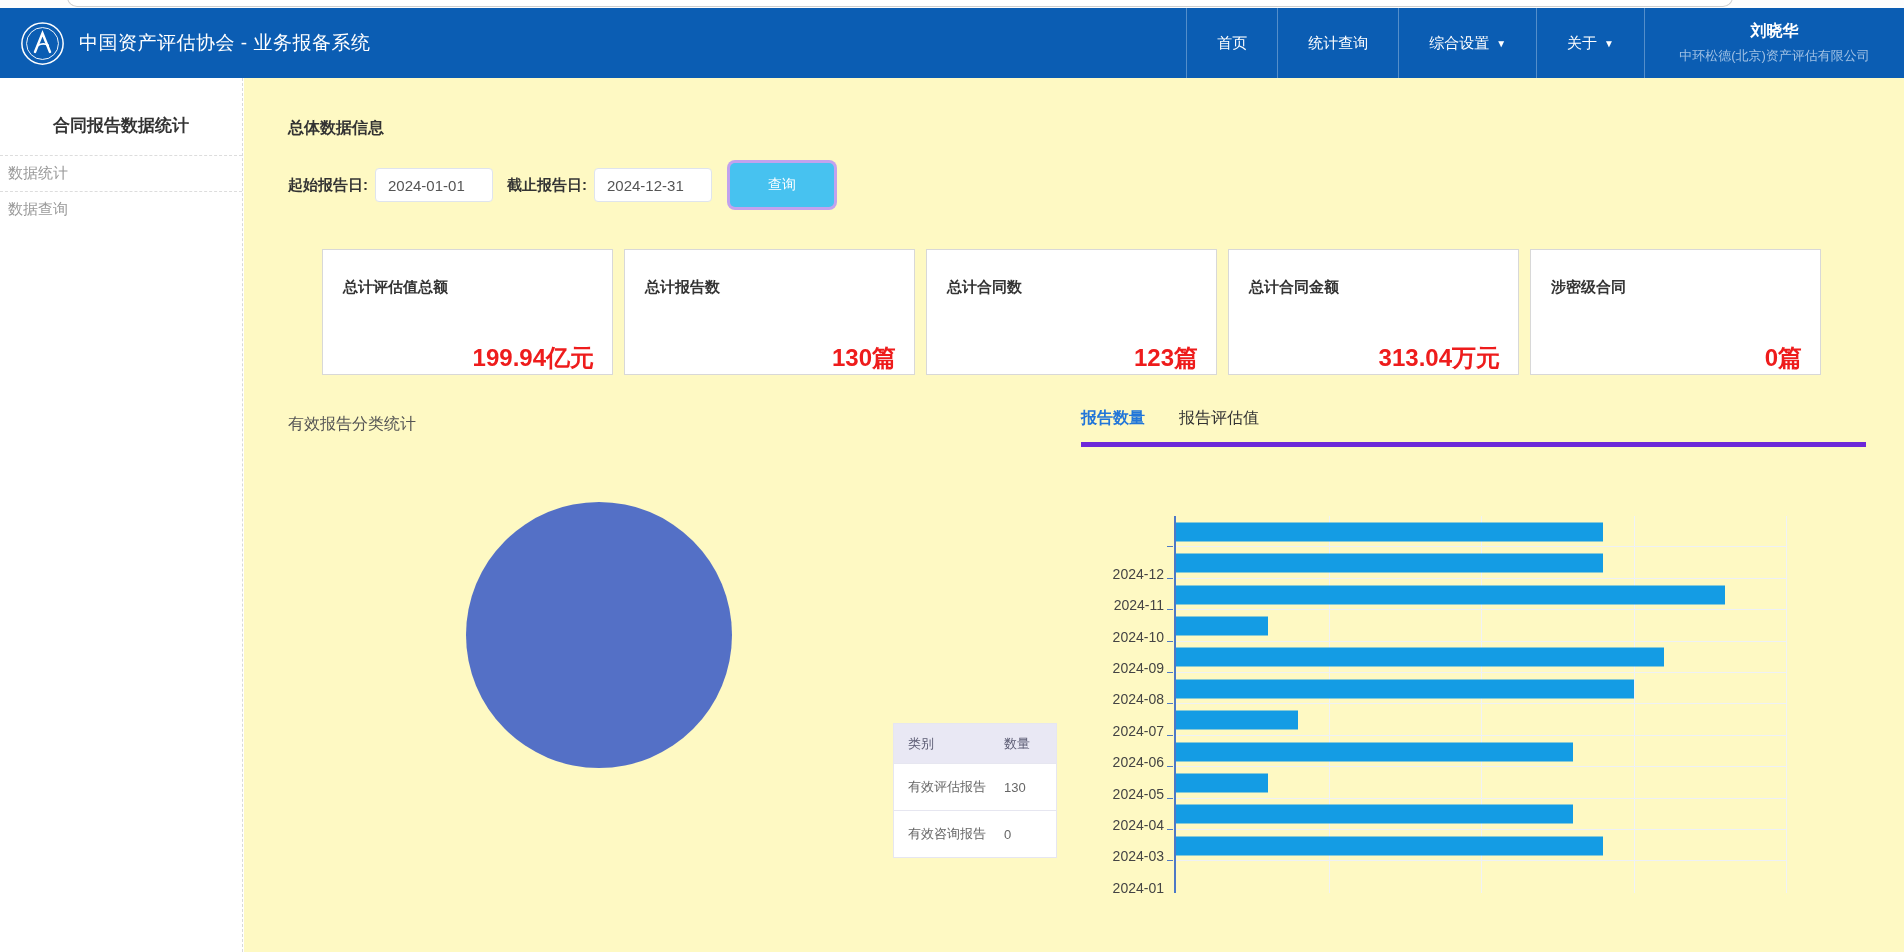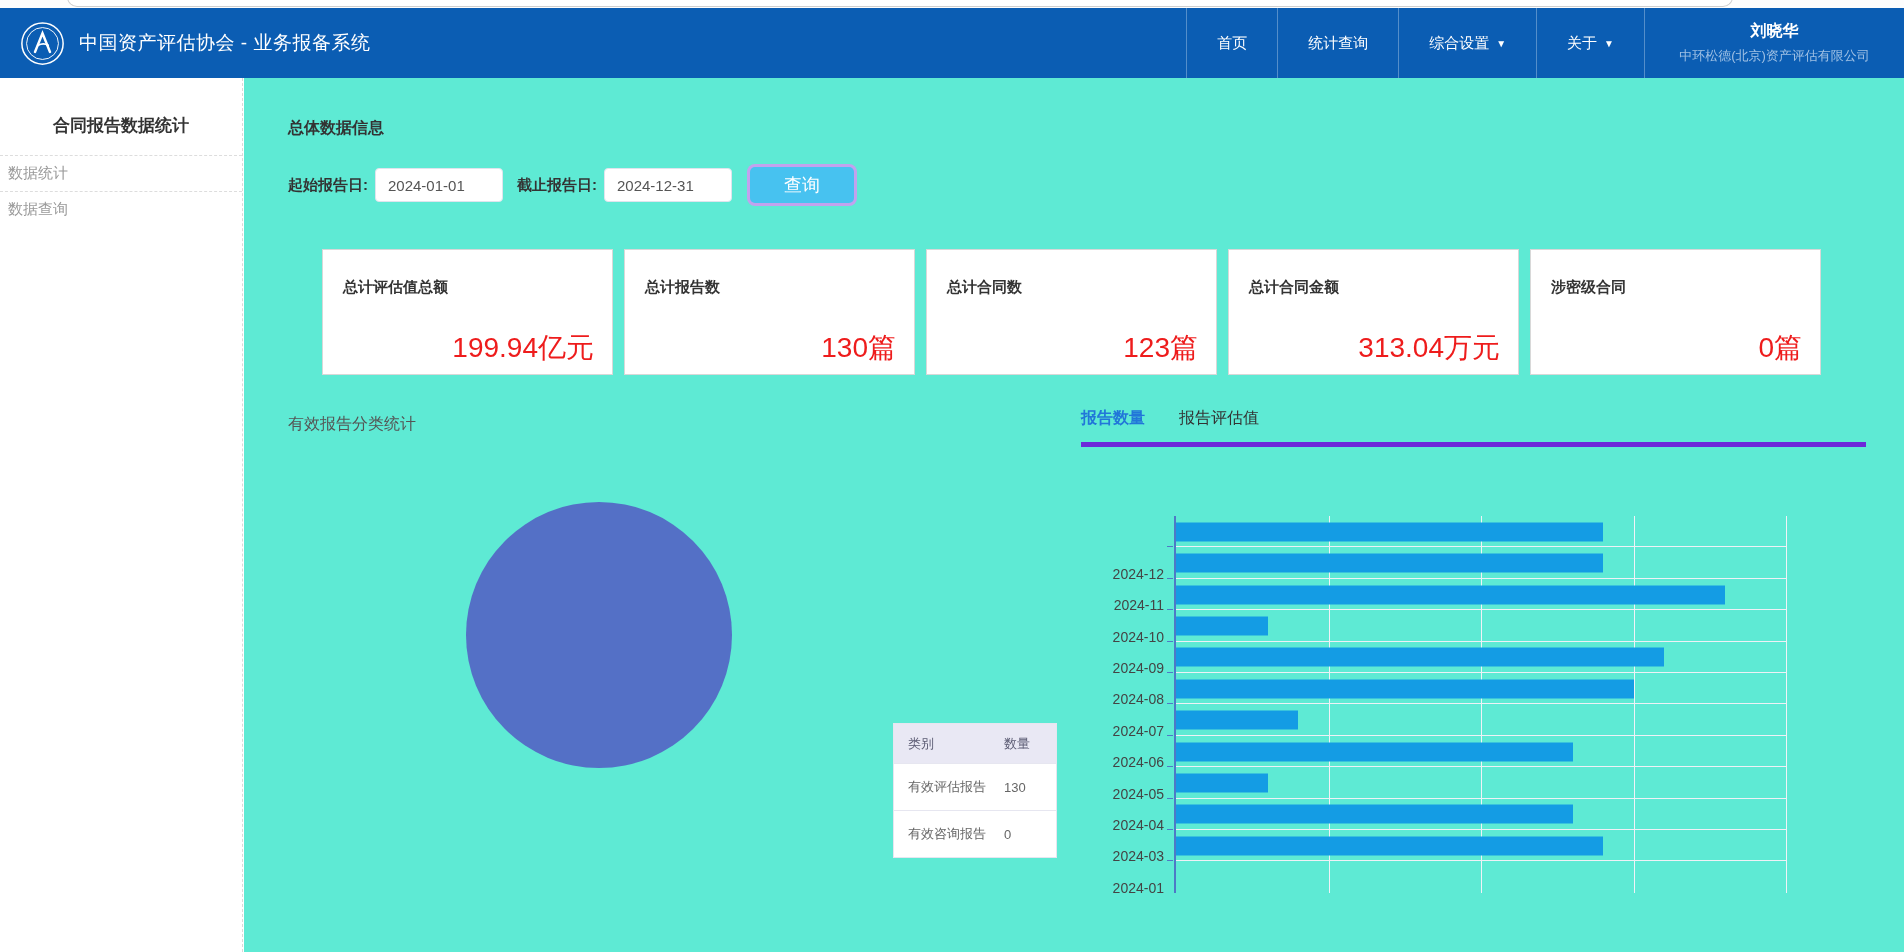--- a/index.html
+++ b/index.html
@@ -27,35 +27,35 @@
   .user-name { font-size:16px; font-weight:bold; }
   .user-company { font-size:13px; color:#9fc0e4; }
 
   
   .sidebar { position:absolute; top:78px; left:0; width:243px; bottom:0; background:#fff;
              border-right:1px dashed #d9d9d9; }
   .sidebar-title { text-align:center; font-size:17px; color:#333; font-weight:600; margin:36px 0 18px; }
   .sidebar-item { padding:8px 4px 8px 8px; color:#999; font-size:15px; border-top:1px dashed #ddd; cursor:pointer; }
 
   
-  .main { position:absolute; left:244px; top:78px; right:0; bottom:0; background:#5eead4; }
+  .main { position:absolute; left:244px; top:78px; right:0; bottom:0; background:#fef9c3; }
   .section-title { position:absolute; left:44px; top:40px; font-size:16px; color:#333; font-weight:600; }
 
   .filter-row { position:absolute; left:44px; top:86px; height:42px; display:flex; align-items:center; }
   .filter-label { font-size:15px; color:#333; font-weight:600; }
-  .date-input { width:128px; height:34px; border:1px solid #dfe4ed; border-radius:4px; margin:0 14px 0 7px;
+  .date-input { width:118px; height:34px; border:1px solid #dfe4ed; border-radius:4px; margin:0 14px 0 7px;
                 padding:0 12px; font-size:15px; color:#555; outline:none; font-family:"Liberation Sans",sans-serif; }
-  .search-btn { width:104px; height:36px; margin-left:4px; background:#47c2f0; color:#fff; font-size:18px;
+  .search-btn { width:104px; height:44px; margin-left:4px; background:#47c2f0; color:#fff; font-size:14px;
                 border:none; border-radius:5px; box-shadow:0 0 0 3px #c2a2ee; cursor:pointer;
                 font-family:"Liberation Sans",sans-serif; }
 
   .cards { position:absolute; left:78px; top:171px; display:flex; gap:11px; }
   .card { width:291px; height:126px; background:#fff; border:1px solid #d8d8d8; position:relative; }
   .card-label { position:absolute; left:20px; top:28px; font-size:15px; color:#333; font-weight:600; }
-  .card-value { position:absolute; right:18px; bottom:7px; font-size:28px; font-weight:normal; color:#ee1c1c; }
+  .card-value { position:absolute; right:18px; bottom:0; font-size:24px; font-weight:bold; color:#ee1c1c; }
 
   .pie-title { position:absolute; left:44px; top:336px; font-size:16px; color:#555; }
   .pie { position:absolute; left:222px; top:424px; width:266px; height:266px; border-radius:50%; }
 
   .cat-table { position:absolute; left:649px; top:645px; width:164px; font-size:13px; color:#666;
                border:1px solid #e6e6f0; border-bottom:none; background:#fff; }
   .cat-row { display:flex; align-items:center; height:47px; border-bottom:1px solid #e6e6f0; }
   .cat-row.head { height:40px; background:#e9e8f4; color:#5b5b73; }
   .cat-c1 { flex:1; padding-left:14px; }
   .cat-c2 { width:52px; }

